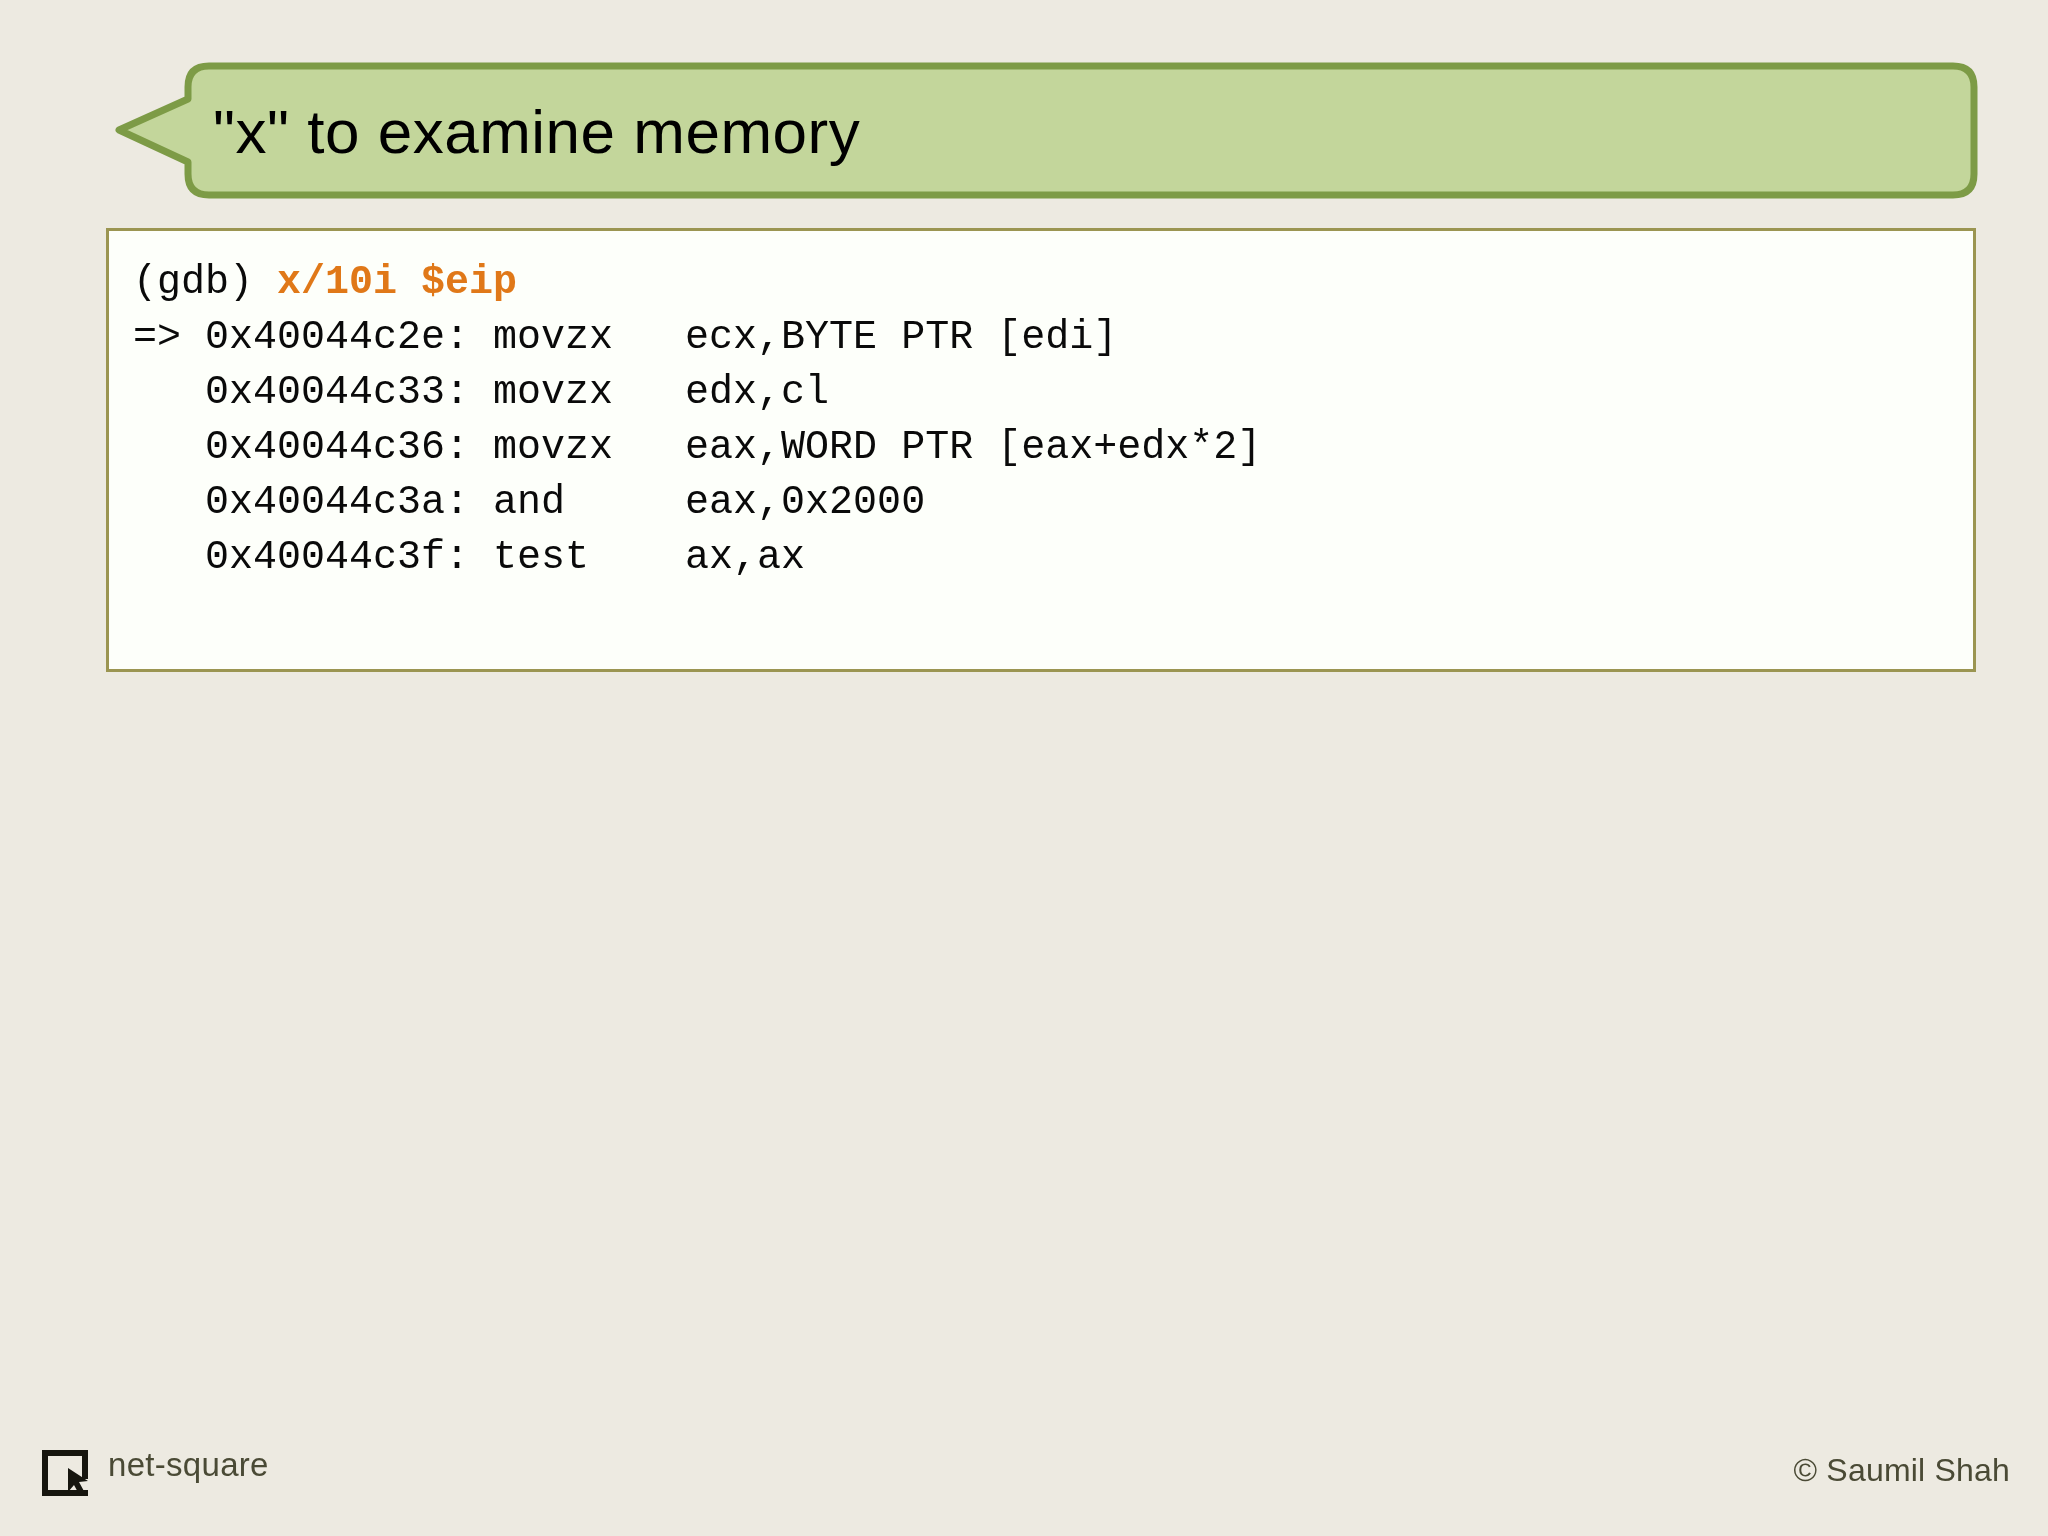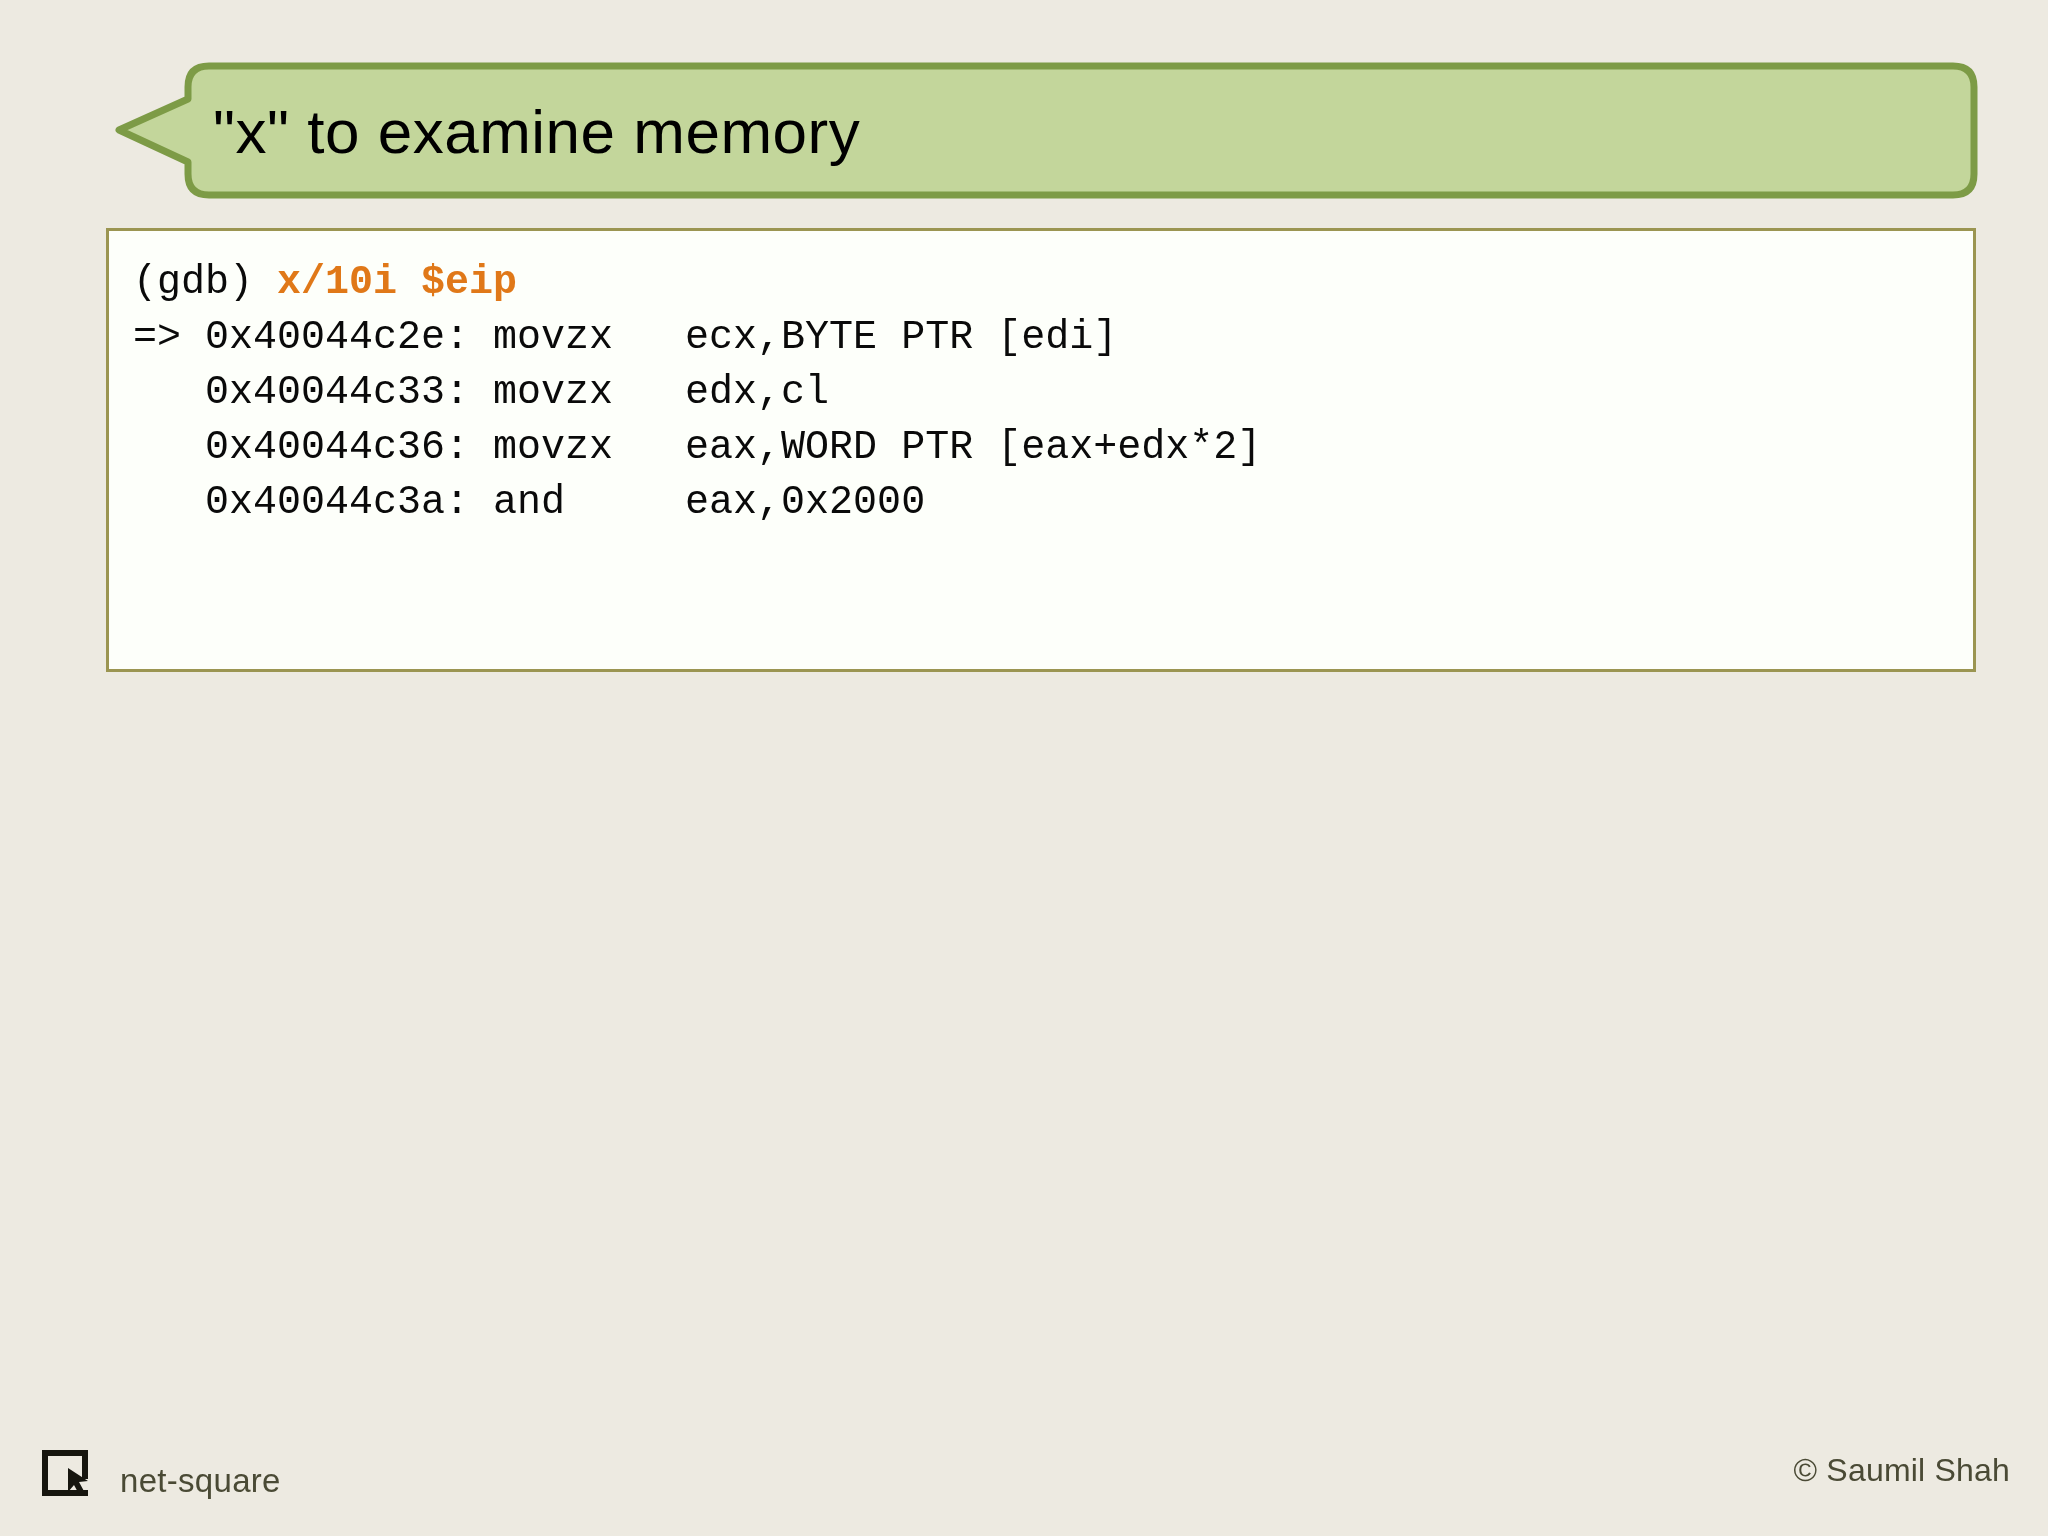--- a/index.html
+++ b/index.html
@@ -68,22 +68,22 @@
     color: #e07818;
     font-weight: bold;
   }
 
   
   #footer-logo {
     position: absolute;
     left: 38px;
     top: 1446px;
     display: flex;
-    align-items: flex-end;
-    gap: 28px;
+    align-items: flex-start;
+    gap: 16px;
   }
   #logo-mark {
     width: 54px;
     height: 54px;
     display: block;
   }
   #logo-text {
     font-family: "Liberation Sans", sans-serif;
     font-size: 33px;
     color: #4a4a35;
@@ -120,20 +120,21 @@
   </svg>
   <div id="title-text">"x" to examine memory</div>
 </div>
 
 <div id="code-box">
   <div class="code-line"><span>(gdb) </span><span class="code-cmd">x/10i $eip</span></div>
   <div class="code-line">=&gt; 0x40044c2e: movzx   ecx,BYTE PTR [edi]</div>
   <div class="code-line">   0x40044c33: movzx   edx,cl</div>
   <div class="code-line">   0x40044c36: movzx   eax,WORD PTR [eax+edx*2]</div>
   <div class="code-line">   0x40044c3a: and     eax,0x2000</div>
+  <div class="code-line">   0x40044c3f: test    ax,ax</div>
 </div>
 
 <div id="footer-logo">
   <svg id="logo-mark" viewBox="0 0 54 54">
     <path d="M 4 4 L 4 50 L 50 50 L 50 44 L 10 44 L 10 10 L 44 10 L 44 33 L 50 33 L 50 4 Z" fill="#17160f"></path>
     <path d="M 30 22 L 30 46 L 36 39 L 42 50 L 47 47 L 41 36 L 50 35 Z" fill="#17160f"></path>
   </svg>
   <span id="logo-text">net-square</span>
 </div>
 

